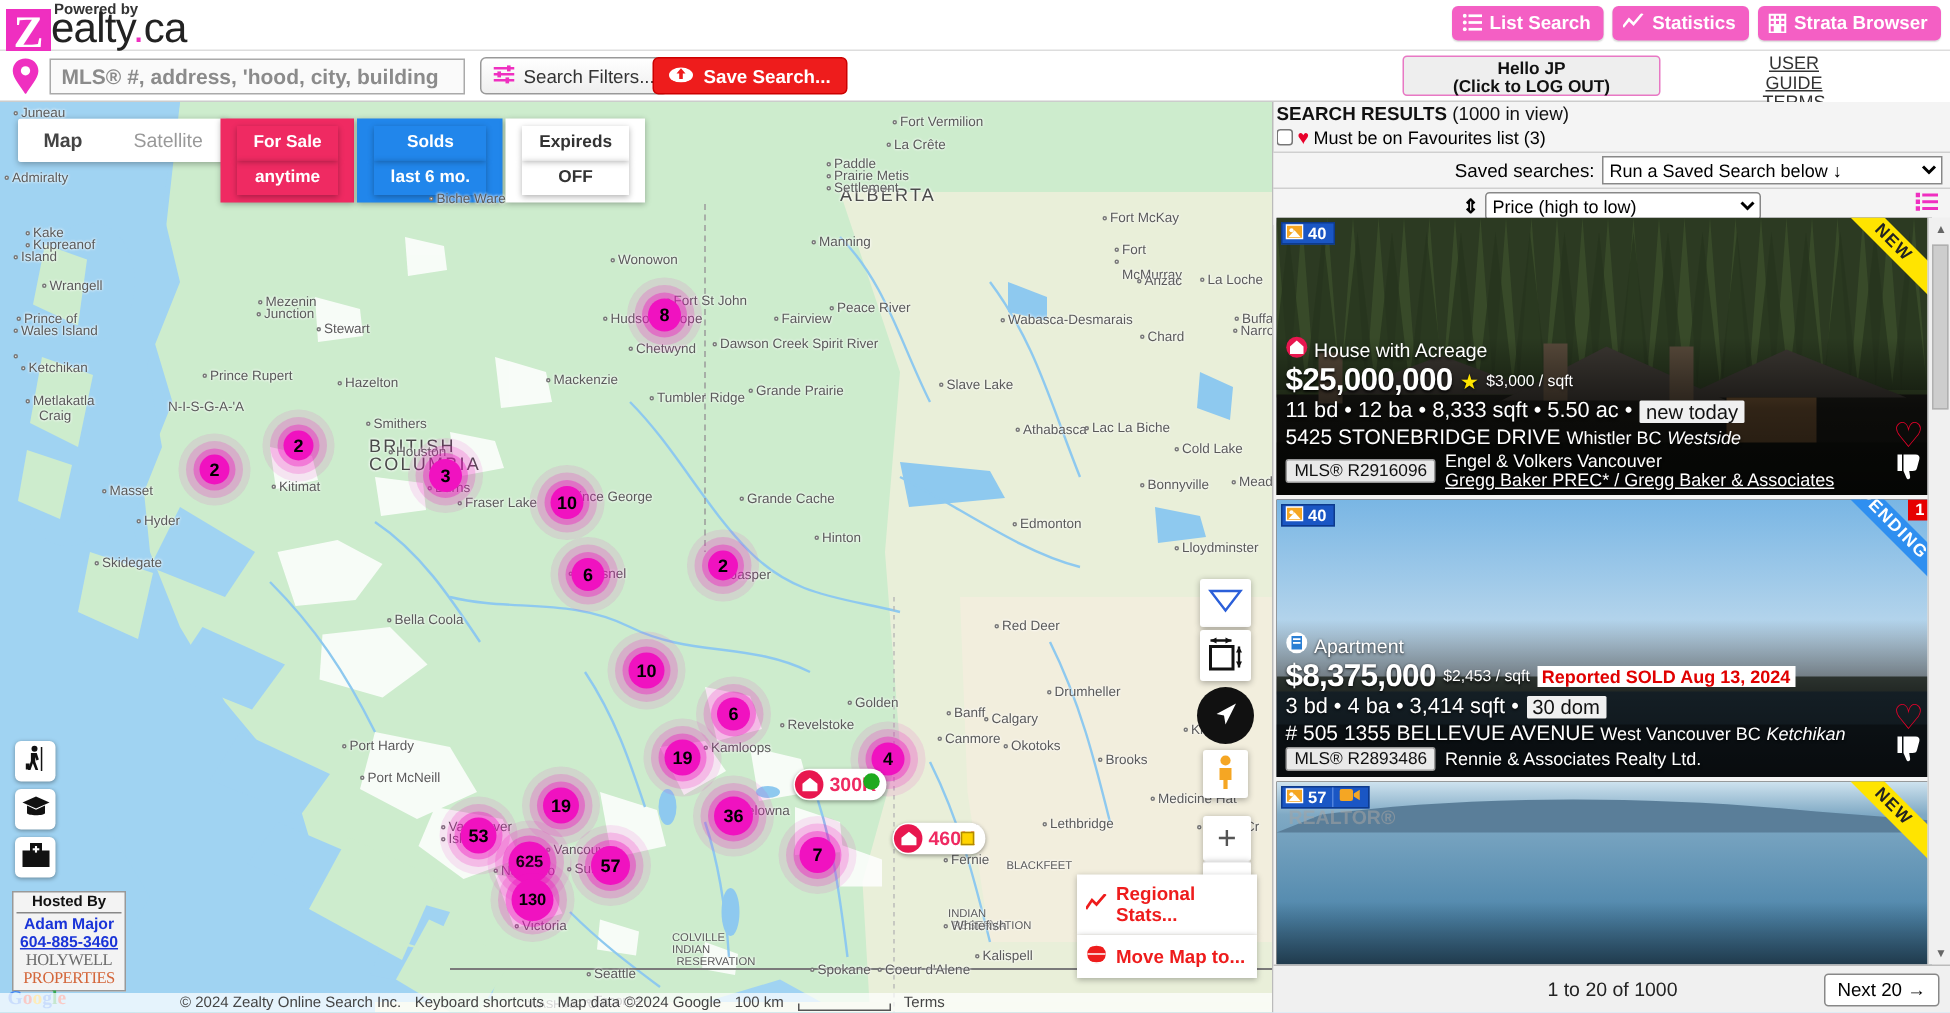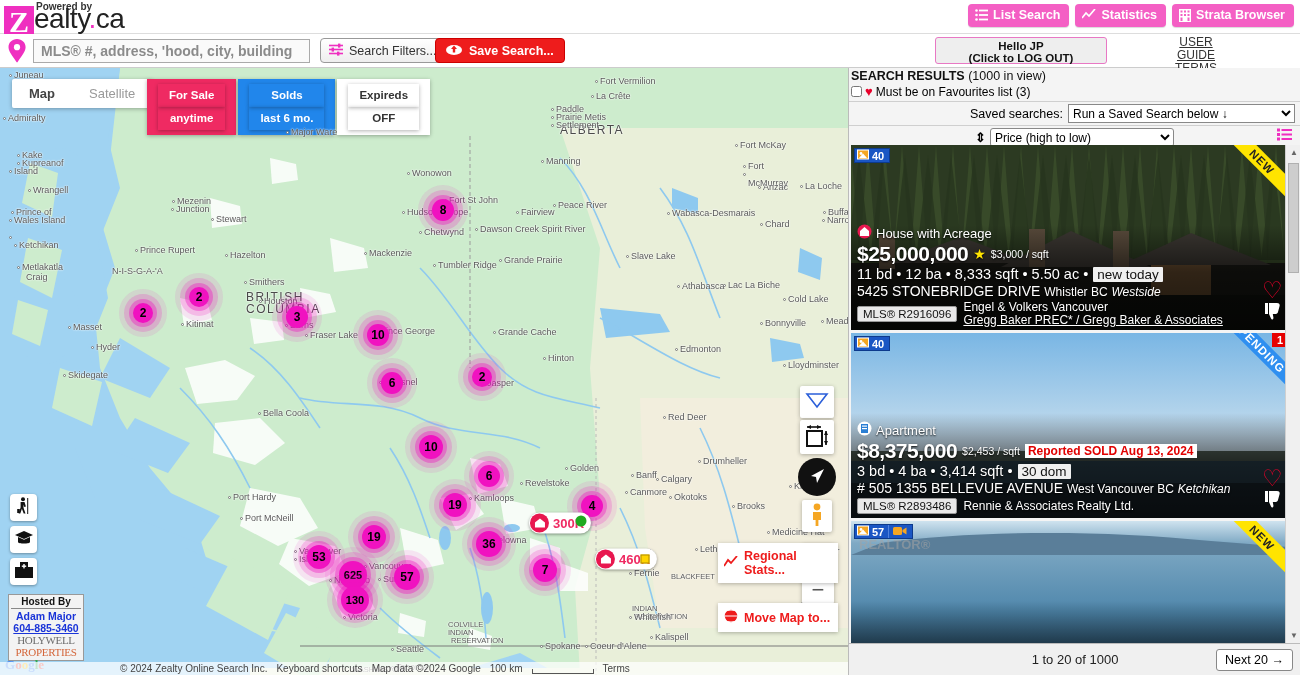--- a/index.html
+++ b/index.html
@@ -171,21 +171,21 @@
     position:absolute; left:0; bottom:0; width:848px; height:13px;
     background:rgba(255,255,255,.72); font-size:10px; color:#444;
     display:flex; align-items:center; gap:9px; padding-left:120px; white-space:nowrap;
   }
   .scale-line { display:inline-block; width:62px; height:5px; border:1px solid #555; border-top:none; position:relative; top:3px;}
 
   .redbtns { position:absolute; right:10px; bottom:23px; width:120px; }
   .redbtns div {
     background:#fff; color:#ee1c1c; font-size:12.5px; font-weight:bold;
     padding:6px 6px; display:flex; align-items:center; gap:6px; cursor:pointer;
-    box-shadow:0 1px 4px rgba(0,0,0,.28); margin-bottom:20px;
+    box-shadow:0 1px 4px rgba(0,0,0,.28); margin-bottom:0;
     font-family:"Liberation Sans", sans-serif;
   }
 
   
   .panel {
     position:absolute; left:848px; top:68px; width:452px; height:607px;
     background:#f4f4f4; border-left:1px solid #bbb;
   }
   .res-head { padding:1px 0 0 2px; font-size:12.5px; color:#111; }
   .res-head b { font-size:12.5px; }
@@ -506,21 +506,21 @@
         <div class="label" style="left: 596px; top: 23px;">La Crête</div>
         <div class="dotmark" style="left: 591px; top: 27px;"></div>
         <div class="label" style="left: 556px; top: 36px;">Paddle</div>
         <div class="dotmark" style="left: 551px; top: 40px;"></div>
         <div class="label" style="left: 556px; top: 44px;">Prairie Metis</div>
         <div class="dotmark" style="left: 551px; top: 48px;"></div>
         <div class="label" style="left: 556px; top: 52px;">Settlement</div>
         <div class="dotmark" style="left: 551px; top: 56px;"></div>
         <div class="label" style="left: 740px; top: 72px;">Fort McKay</div>
         <div class="dotmark" style="left: 735px; top: 76px;"></div>
-        <div class="label" style="left: 291px; top: 59px;">Major Ware</div>
+        <div class="label" style="left: 291px; top: 59px;">Biche Ware</div>
         <div class="dotmark" style="left: 286px; top: 63px;"></div>
         <div class="label" style="left: 546px; top: 88px;">Manning</div>
         <div class="dotmark" style="left: 541px; top: 92px;"></div>
         <div class="label" style="left: 748px; top: 93px;">Fort</div>
         <div class="dotmark" style="left: 743px; top: 97px;"></div>
         <div class="label" style="left: 748px; top: 110px;">McMurray</div>
         <div class="dotmark" style="left: 743px; top: 105px;"></div>
         <div class="label" style="left: 412px; top: 100px;">Wonowon</div>
         <div class="dotmark" style="left: 407px; top: 104px;"></div>
         <div class="label" style="left: 763px; top: 114px;">Anzac</div>

